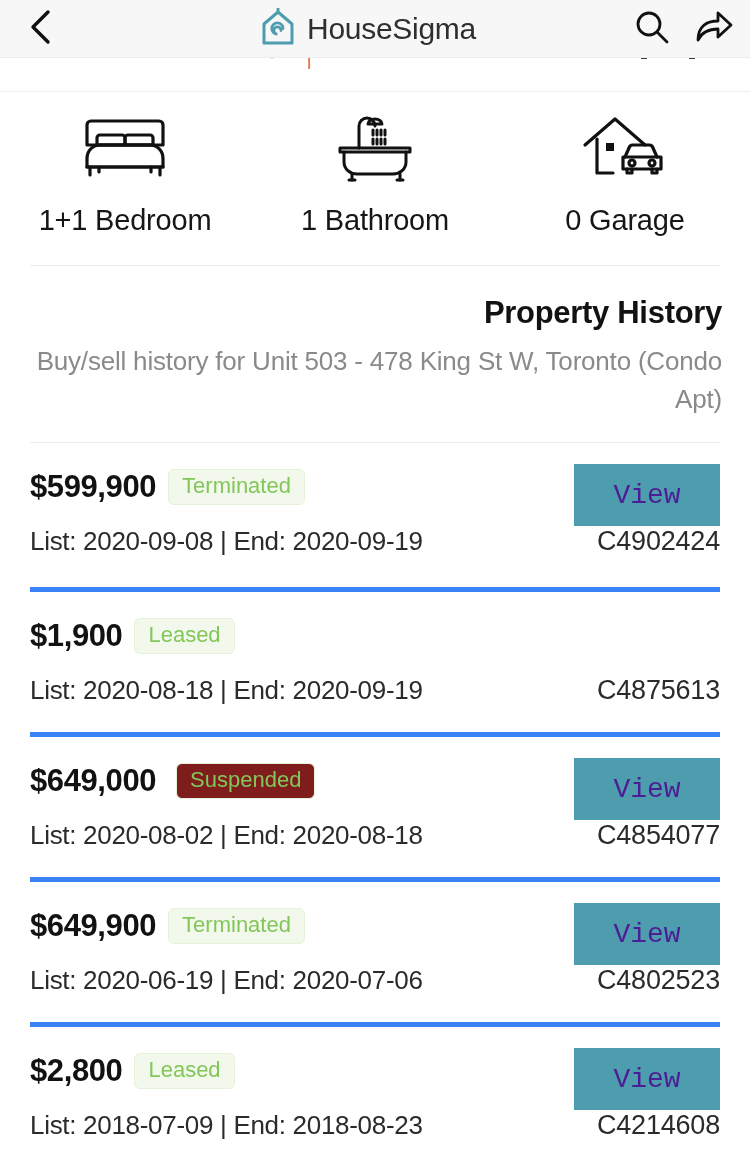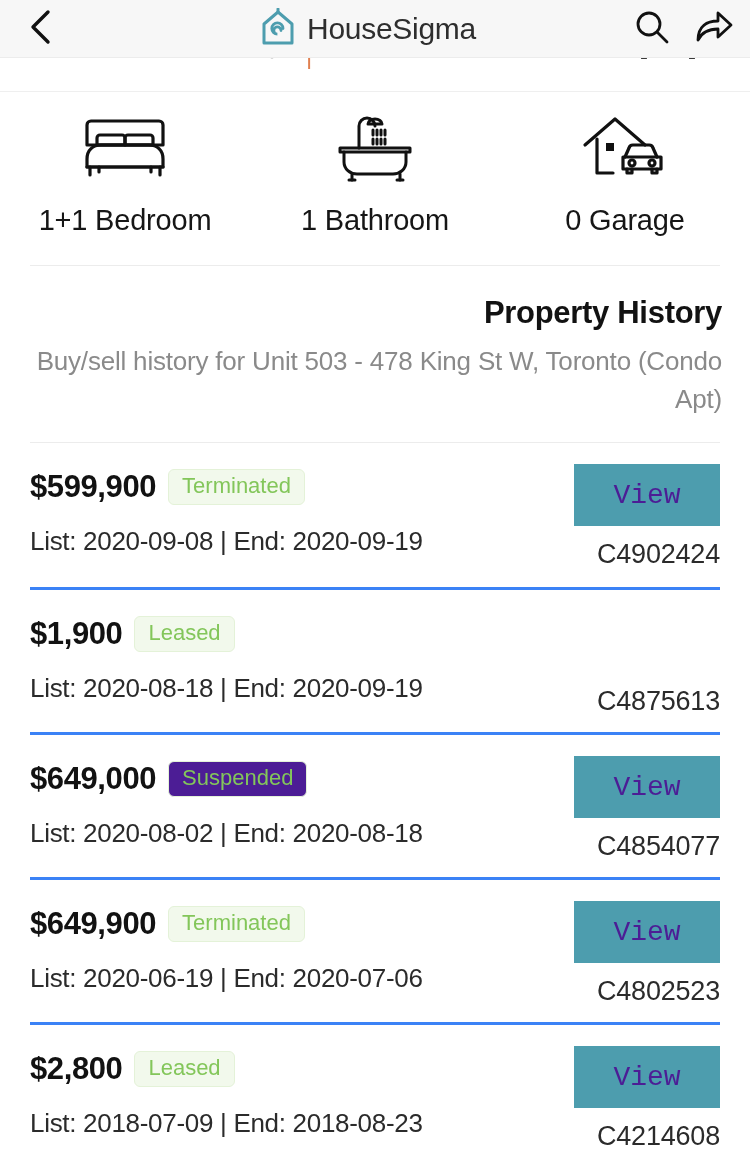--- a/index.html
+++ b/index.html
@@ -144,21 +144,21 @@
   
   .history {
     position: absolute;
     top: 442px; left: 0;
     width: 750px;
   }
   .hrow {
     position: relative;
     height: 145px;
     margin: 0 30px;
-    border-top: 3px solid #3b82f6;
+    border-top: 5px solid #3b82f6;
   }
   .hrow:first-child { border-top: 1px solid #ececec; }
 
   .hrow-left {
     position: absolute;
     left: 0; top: 26px;
     display: flex;
     align-items: center;
     gap: 12px;
   }
@@ -197,21 +197,21 @@
     display: flex;
     align-items: center;
     justify-content: center;
     cursor: pointer;
     border: none;
     font-family: Liberation Mono, monospace;
     text-align: center;
   }
   .mls {
     position: absolute;
-    right: 0; top: 96px;
+    right: 0; top: 83px;
     font-size: 27px;
     color: #2b2b2b;
     letter-spacing: -0.2px;
     white-space: nowrap;
   }
 </style>
 </head>
 <body>
 
 <div class="app">
@@ -335,21 +335,21 @@
         <div class="hrow-left">
           <span class="price">$1,900</span>
           <span class="badge" style="color: rgb(131, 198, 90); background: rgb(242, 249, 236);">Leased</span>
         </div>
         <div class="dates">List: 2020-08-18 | End: 2020-09-19</div>
         <div class="mls">C4875613</div>
       </div>
       <div class="hrow">
         <div class="hrow-left">
           <span class="price">$649,000</span>
-          <span class="badge" style="color: rgb(131, 198, 90); background: #4c1d95;">Suspended</span>
+          <span class="badge" style="color: rgb(131, 198, 90); background: #7f1d1d; margin-left: 8px;">Suspended</span>
         </div>
         <div class="dates">List: 2020-08-02 | End: 2020-08-18</div>
         <div class="mls">C4854077</div>
         <button class="view-btn" style="background: rgb(77, 157, 174);">View</button>
       </div>
       <div class="hrow">
         <div class="hrow-left">
           <span class="price">$649,900</span>
           <span class="badge" style="color: rgb(131, 198, 90); background: rgb(242, 249, 236);">Terminated</span>
         </div>

